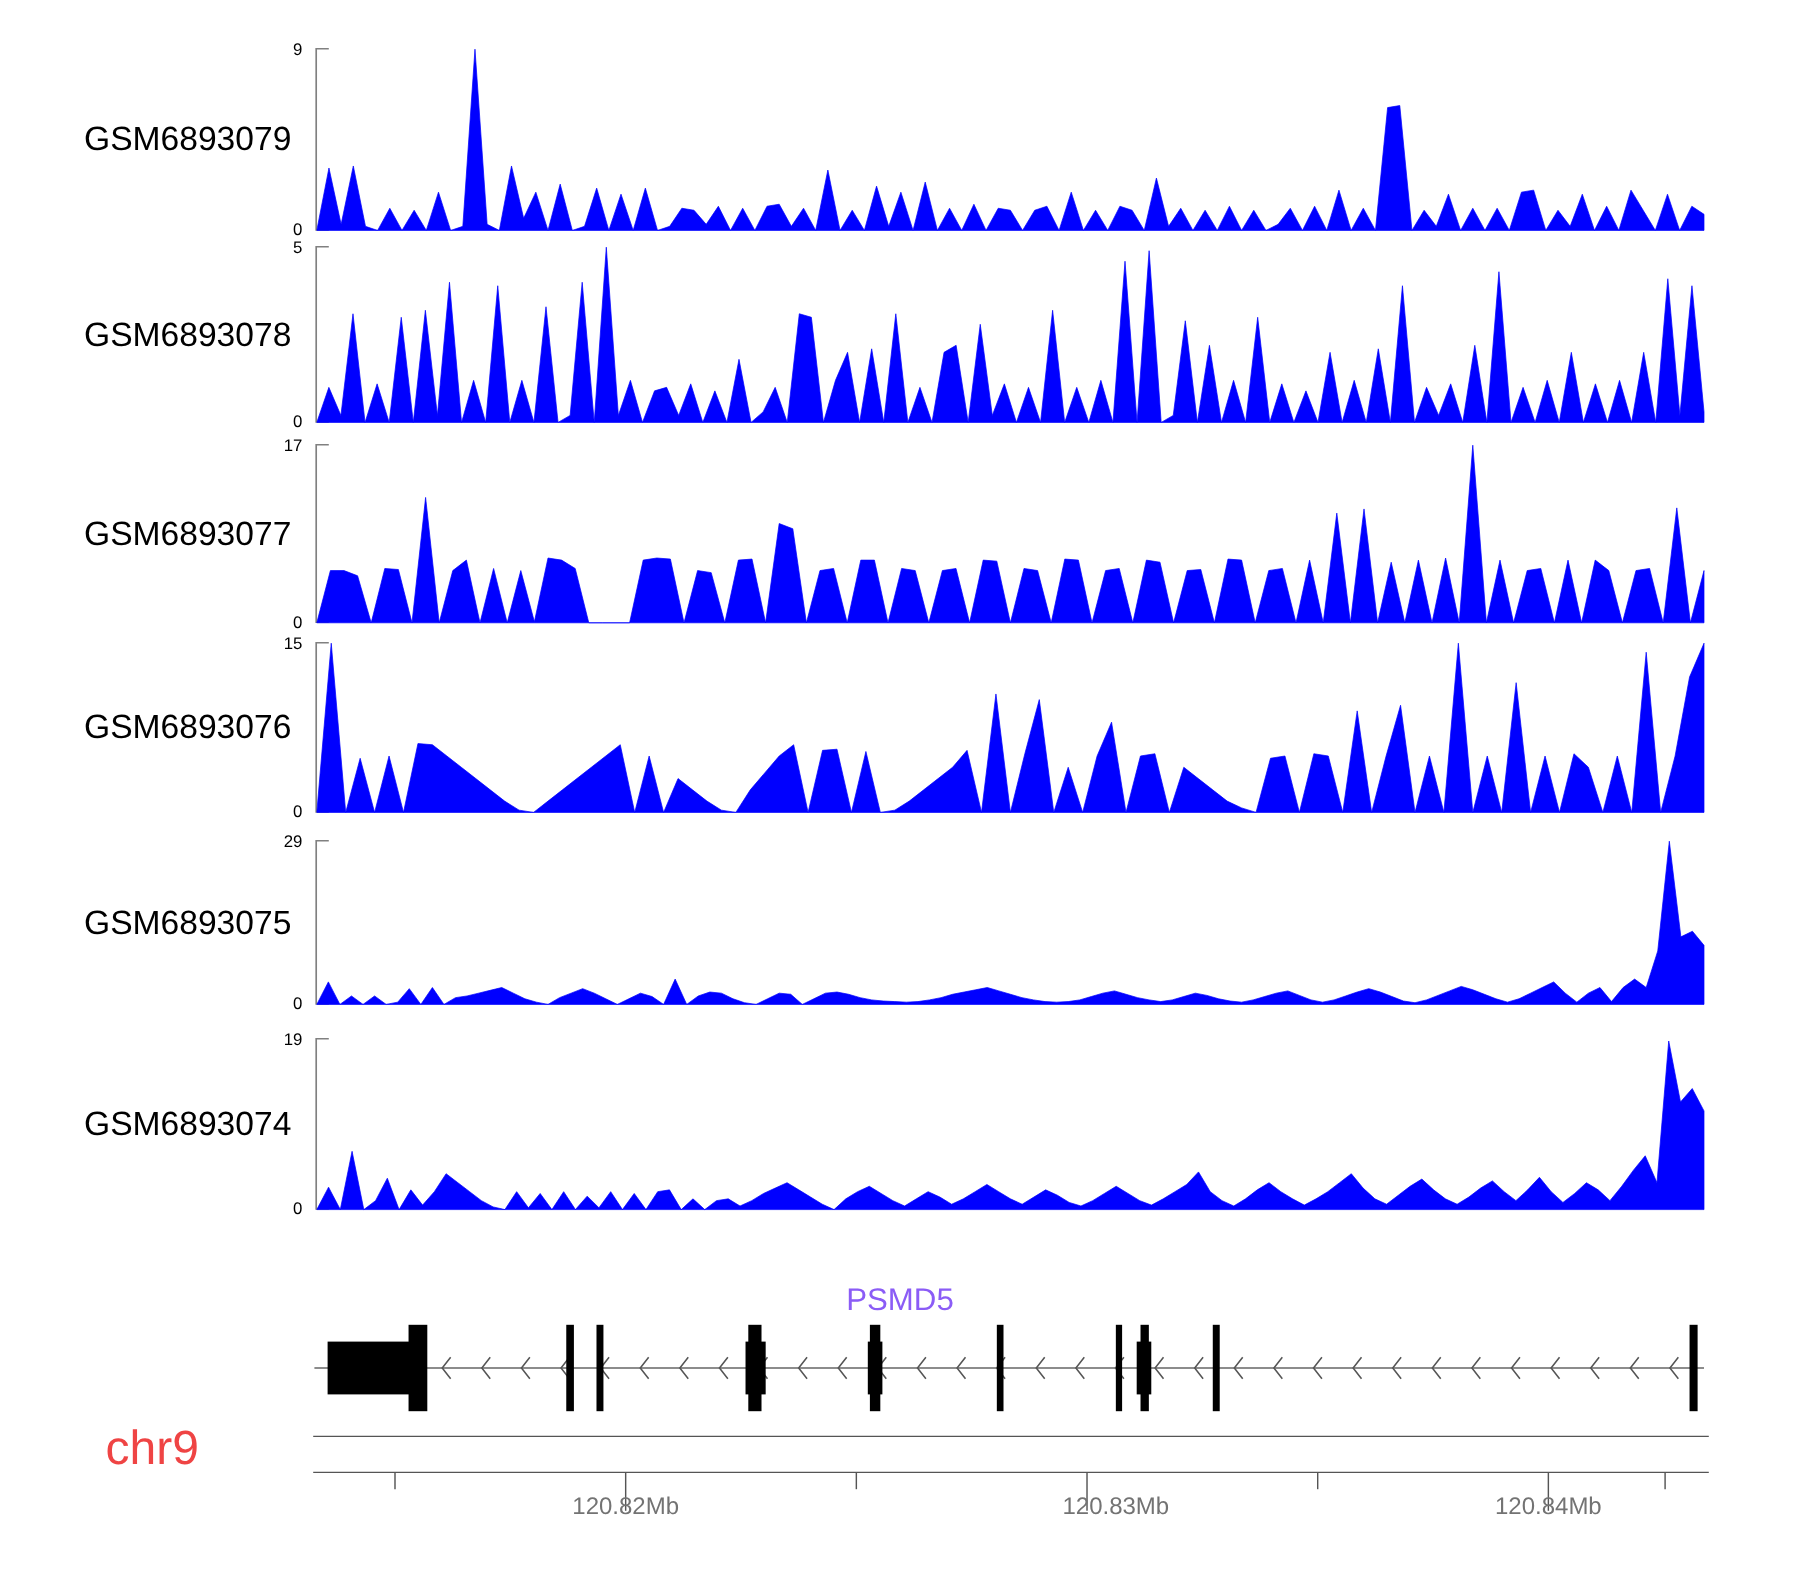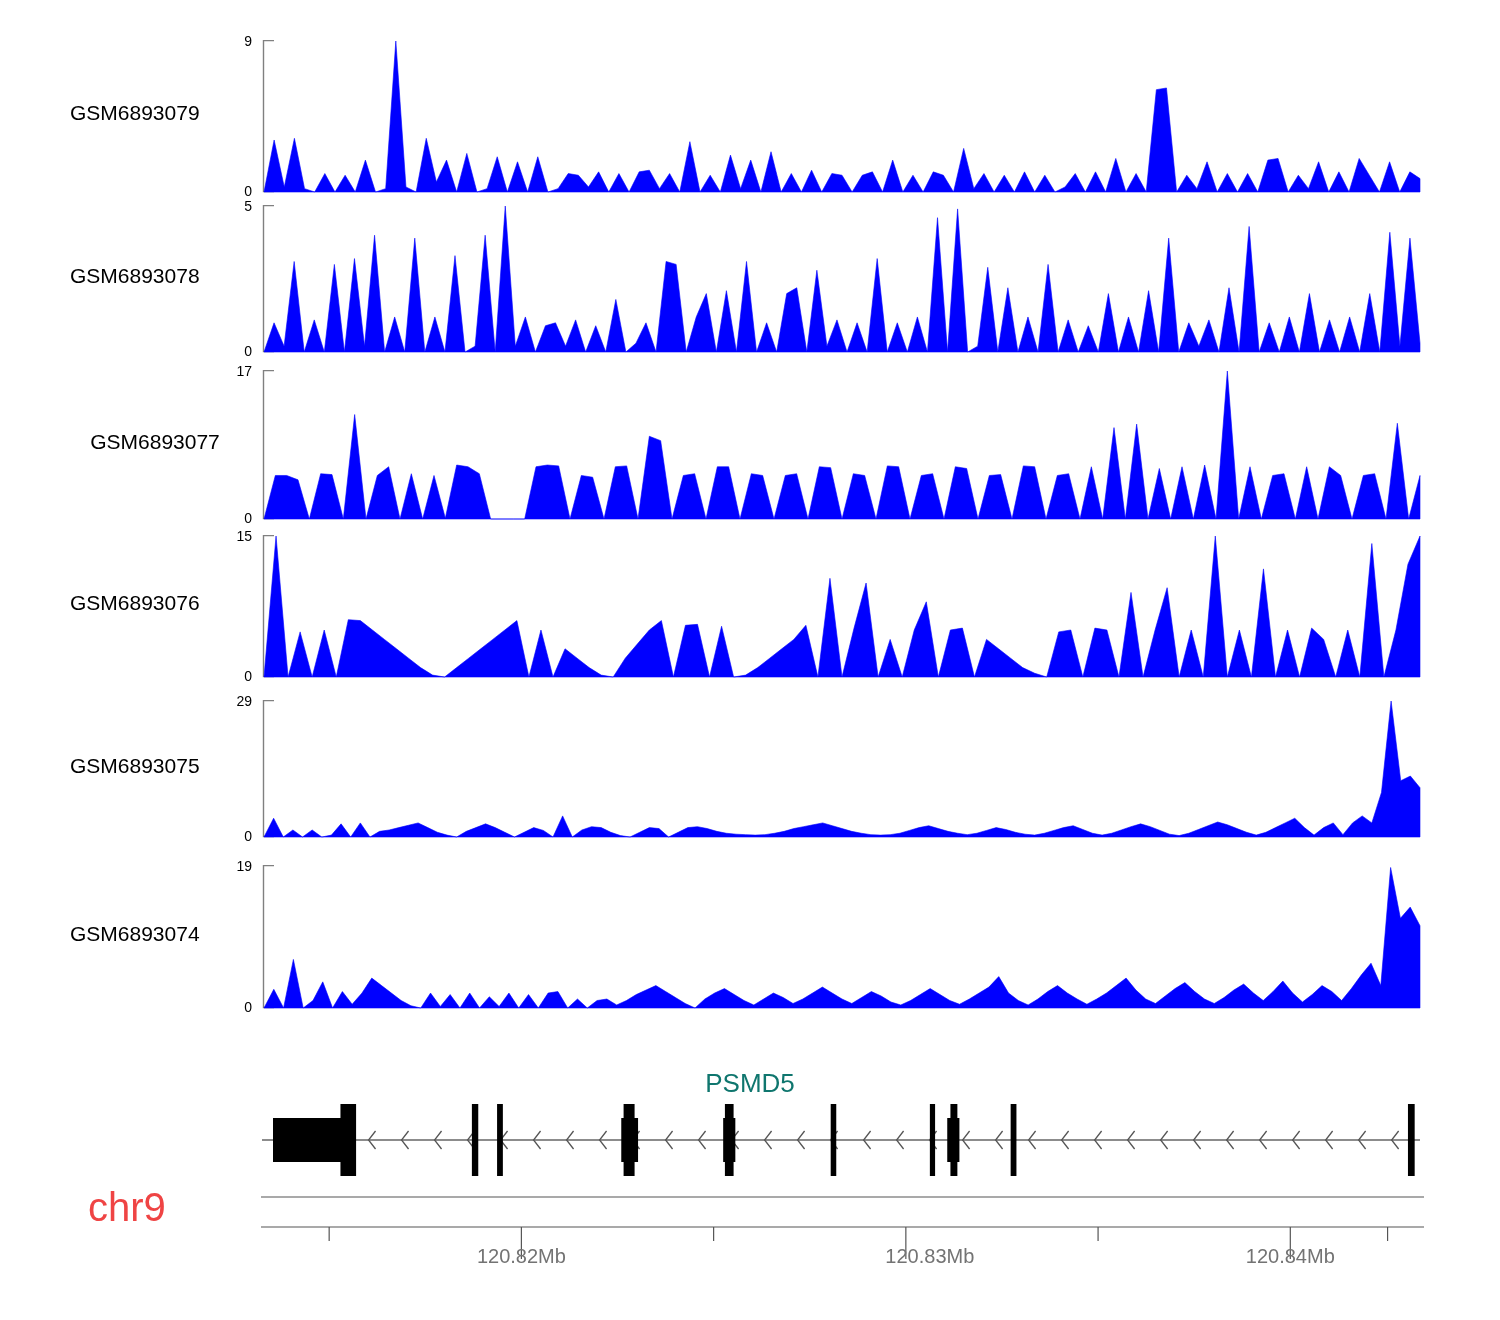--- a/index.html
+++ b/index.html
@@ -25,21 +25,21 @@
   .track-row {
     position: absolute;
     left: 0;
     width: 1500px;
   }
   .track-label {
     position: absolute;
     left: 70px;
     width: 170px;
     text-align: left;
-    font-size: 21px;
+    font-size: 28px;
     line-height: 1;
     color: #000000;
     white-space: nowrap;
   }
   .track-plot {
     position: absolute;
     left: 262px;
     top: 0;
   }
   .axis-max, .axis-min {
@@ -58,21 +58,21 @@
     width: 1500px;
     height: 145px;
   }
   .gene-name {
     position: absolute;
     top: 1068px;
     left: 0;
     width: 1500px;
     text-align: center;
     font-size: 26px;
-    color: #0f766e;
+    color: #8b5cf6;
     pointer-events: none;
   }
   .chrom-label {
     position: absolute;
     left: 88px;
     top: 1185px;
     font-size: 40px;
     color: #ef4444;
     white-space: nowrap;
   }

